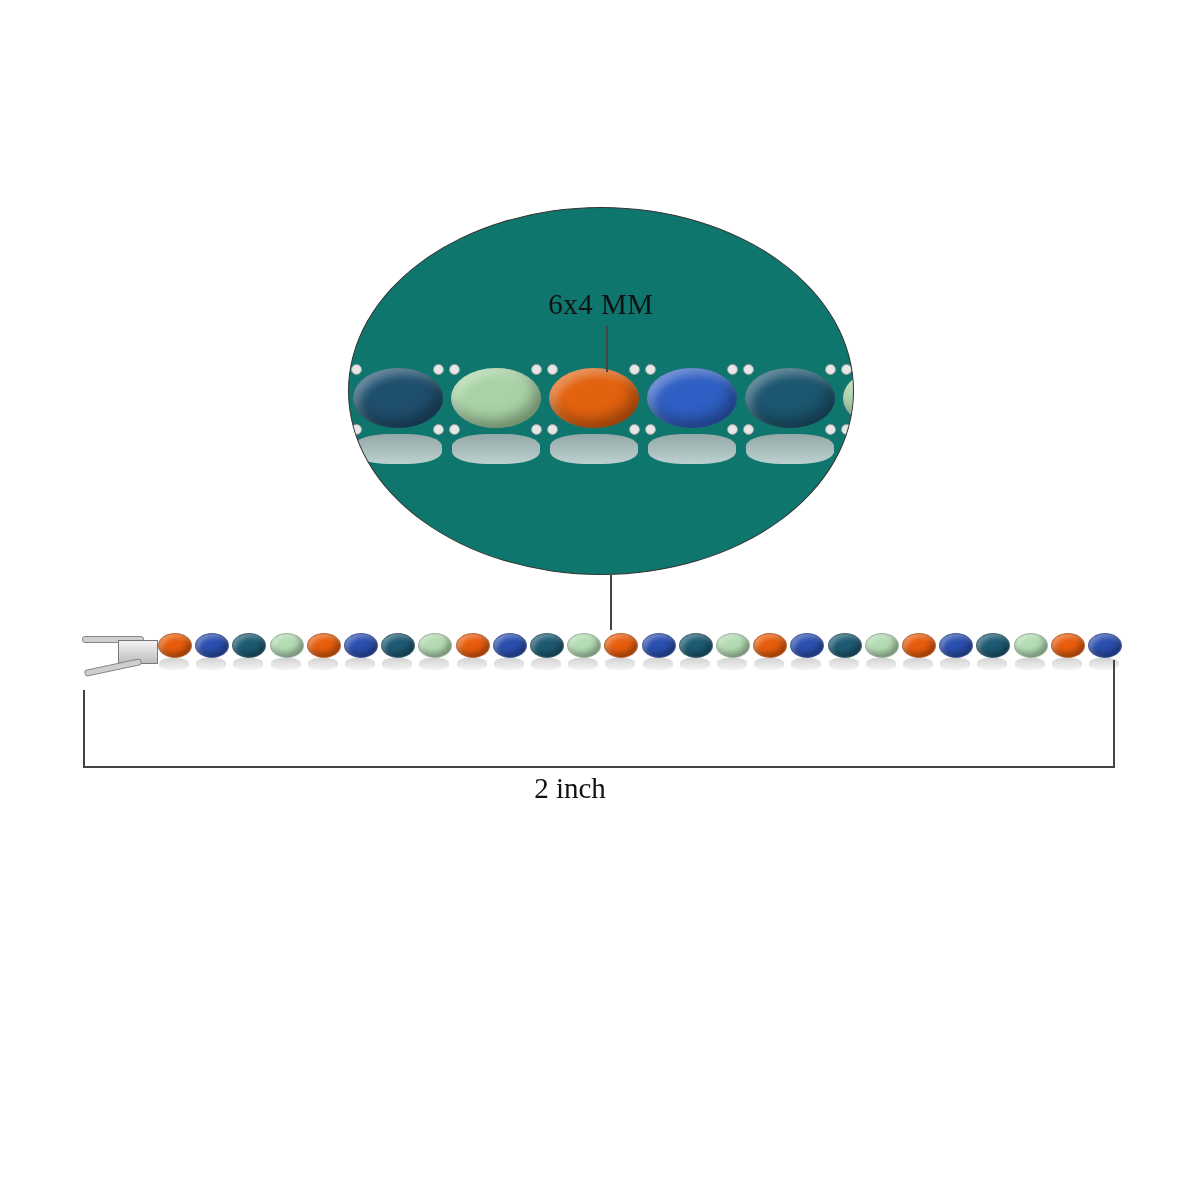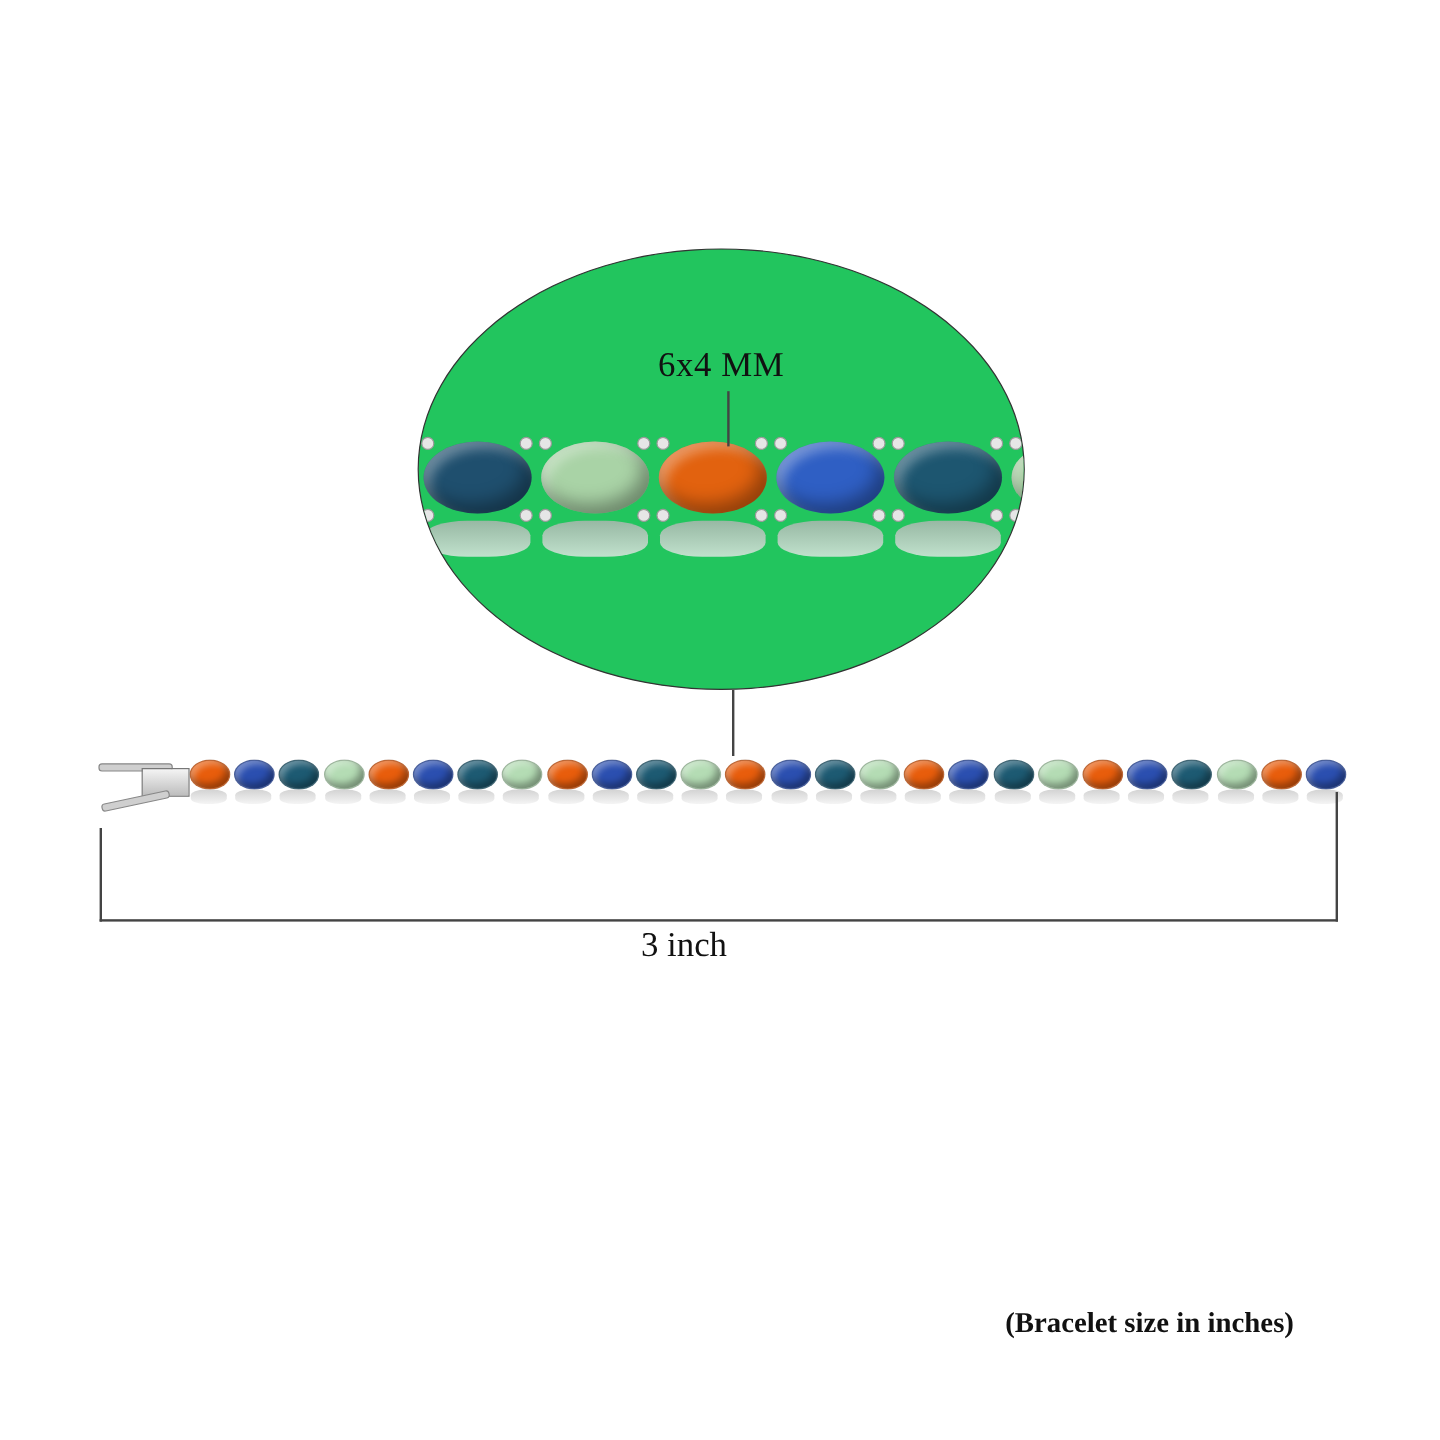--- a/index.html
+++ b/index.html
@@ -1,19 +1,19 @@
 <!DOCTYPE html>
 <html><head>
 <meta charset="utf-8">
 <style>
   html,body{margin:0;padding:0;background:#ffffff;}
   body{width:1200px;height:1200px;position:relative;overflow:hidden;font-family:"Liberation Serif","DejaVu Serif",serif;color:#111;}
   .stage{position:absolute;left:0;top:0;width:1200px;height:1200px;}
   
-  .magnifier{position:absolute;left:348px;top:207px;width:506px;height:368px;border:1.5px solid #333;border-radius:50%;overflow:hidden;background:#22c55e;box-sizing:border-box;}
+  .magnifier{position:absolute;left:348px;top:207px;width:506px;height:368px;border:1.5px solid #333;border-radius:50%;overflow:hidden;background:#0f766e;box-sizing:border-box;}
   .mag-row{position:absolute;left:-6px;top:146px;width:520px;height:150px;}
   .mag-gem{position:absolute;top:14px;width:90px;height:60px;border-radius:50%;box-shadow:inset -6px -8px 14px rgba(0,0,0,.35), inset 6px 6px 10px rgba(255,255,255,.35);}
   .mag-shadow{position:absolute;top:80px;width:88px;height:30px;border-radius:40%;background:linear-gradient(#b5b5b5,#e8e8e8);opacity:.8;}
   .prong{position:absolute;width:9px;height:9px;border-radius:50%;background:#e6e6e6;border:1px solid #9a9a9a;}
   .mag-label{position:absolute;left:0;width:100%;top:80px;text-align:center;font-size:29px;letter-spacing:.5px;}
   .mag-leader{position:absolute;left:606px;top:326px;width:1.5px;height:46px;background:#444;}
   .mag-stem{position:absolute;left:610px;top:575px;width:1.5px;height:55px;background:#444;}
   
   .bracelet{position:absolute;left:78px;top:624px;width:1040px;height:50px;}
   .clasp{position:absolute;left:0;top:6px;width:75px;height:46px;}
@@ -133,18 +133,17 @@
       <div class="gem" style="left: 935.6px; background: rgb(180, 220, 180);"></div>
       <div class="gem-shadow" style="left: 973.8px;"></div>
       <div class="gem" style="left: 972.8px; background: rgb(232, 93, 12);"></div>
       <div class="gem-shadow" style="left: 1011px;"></div>
       <div class="gem" style="left: 1010px; background: rgb(43, 79, 176);"></div>
     </div>
 
   <div class="dim-left"></div>
   <div class="dim-right"></div>
   <div class="dim-line"></div>
-  <div class="dim-label">3 inch</div>
+  <div class="dim-label">2 inch</div>
 
   <div class="notes">
-    <div>(Bracelet size in inches)</div>
   </div>
 </div>
 
 </body></html>

